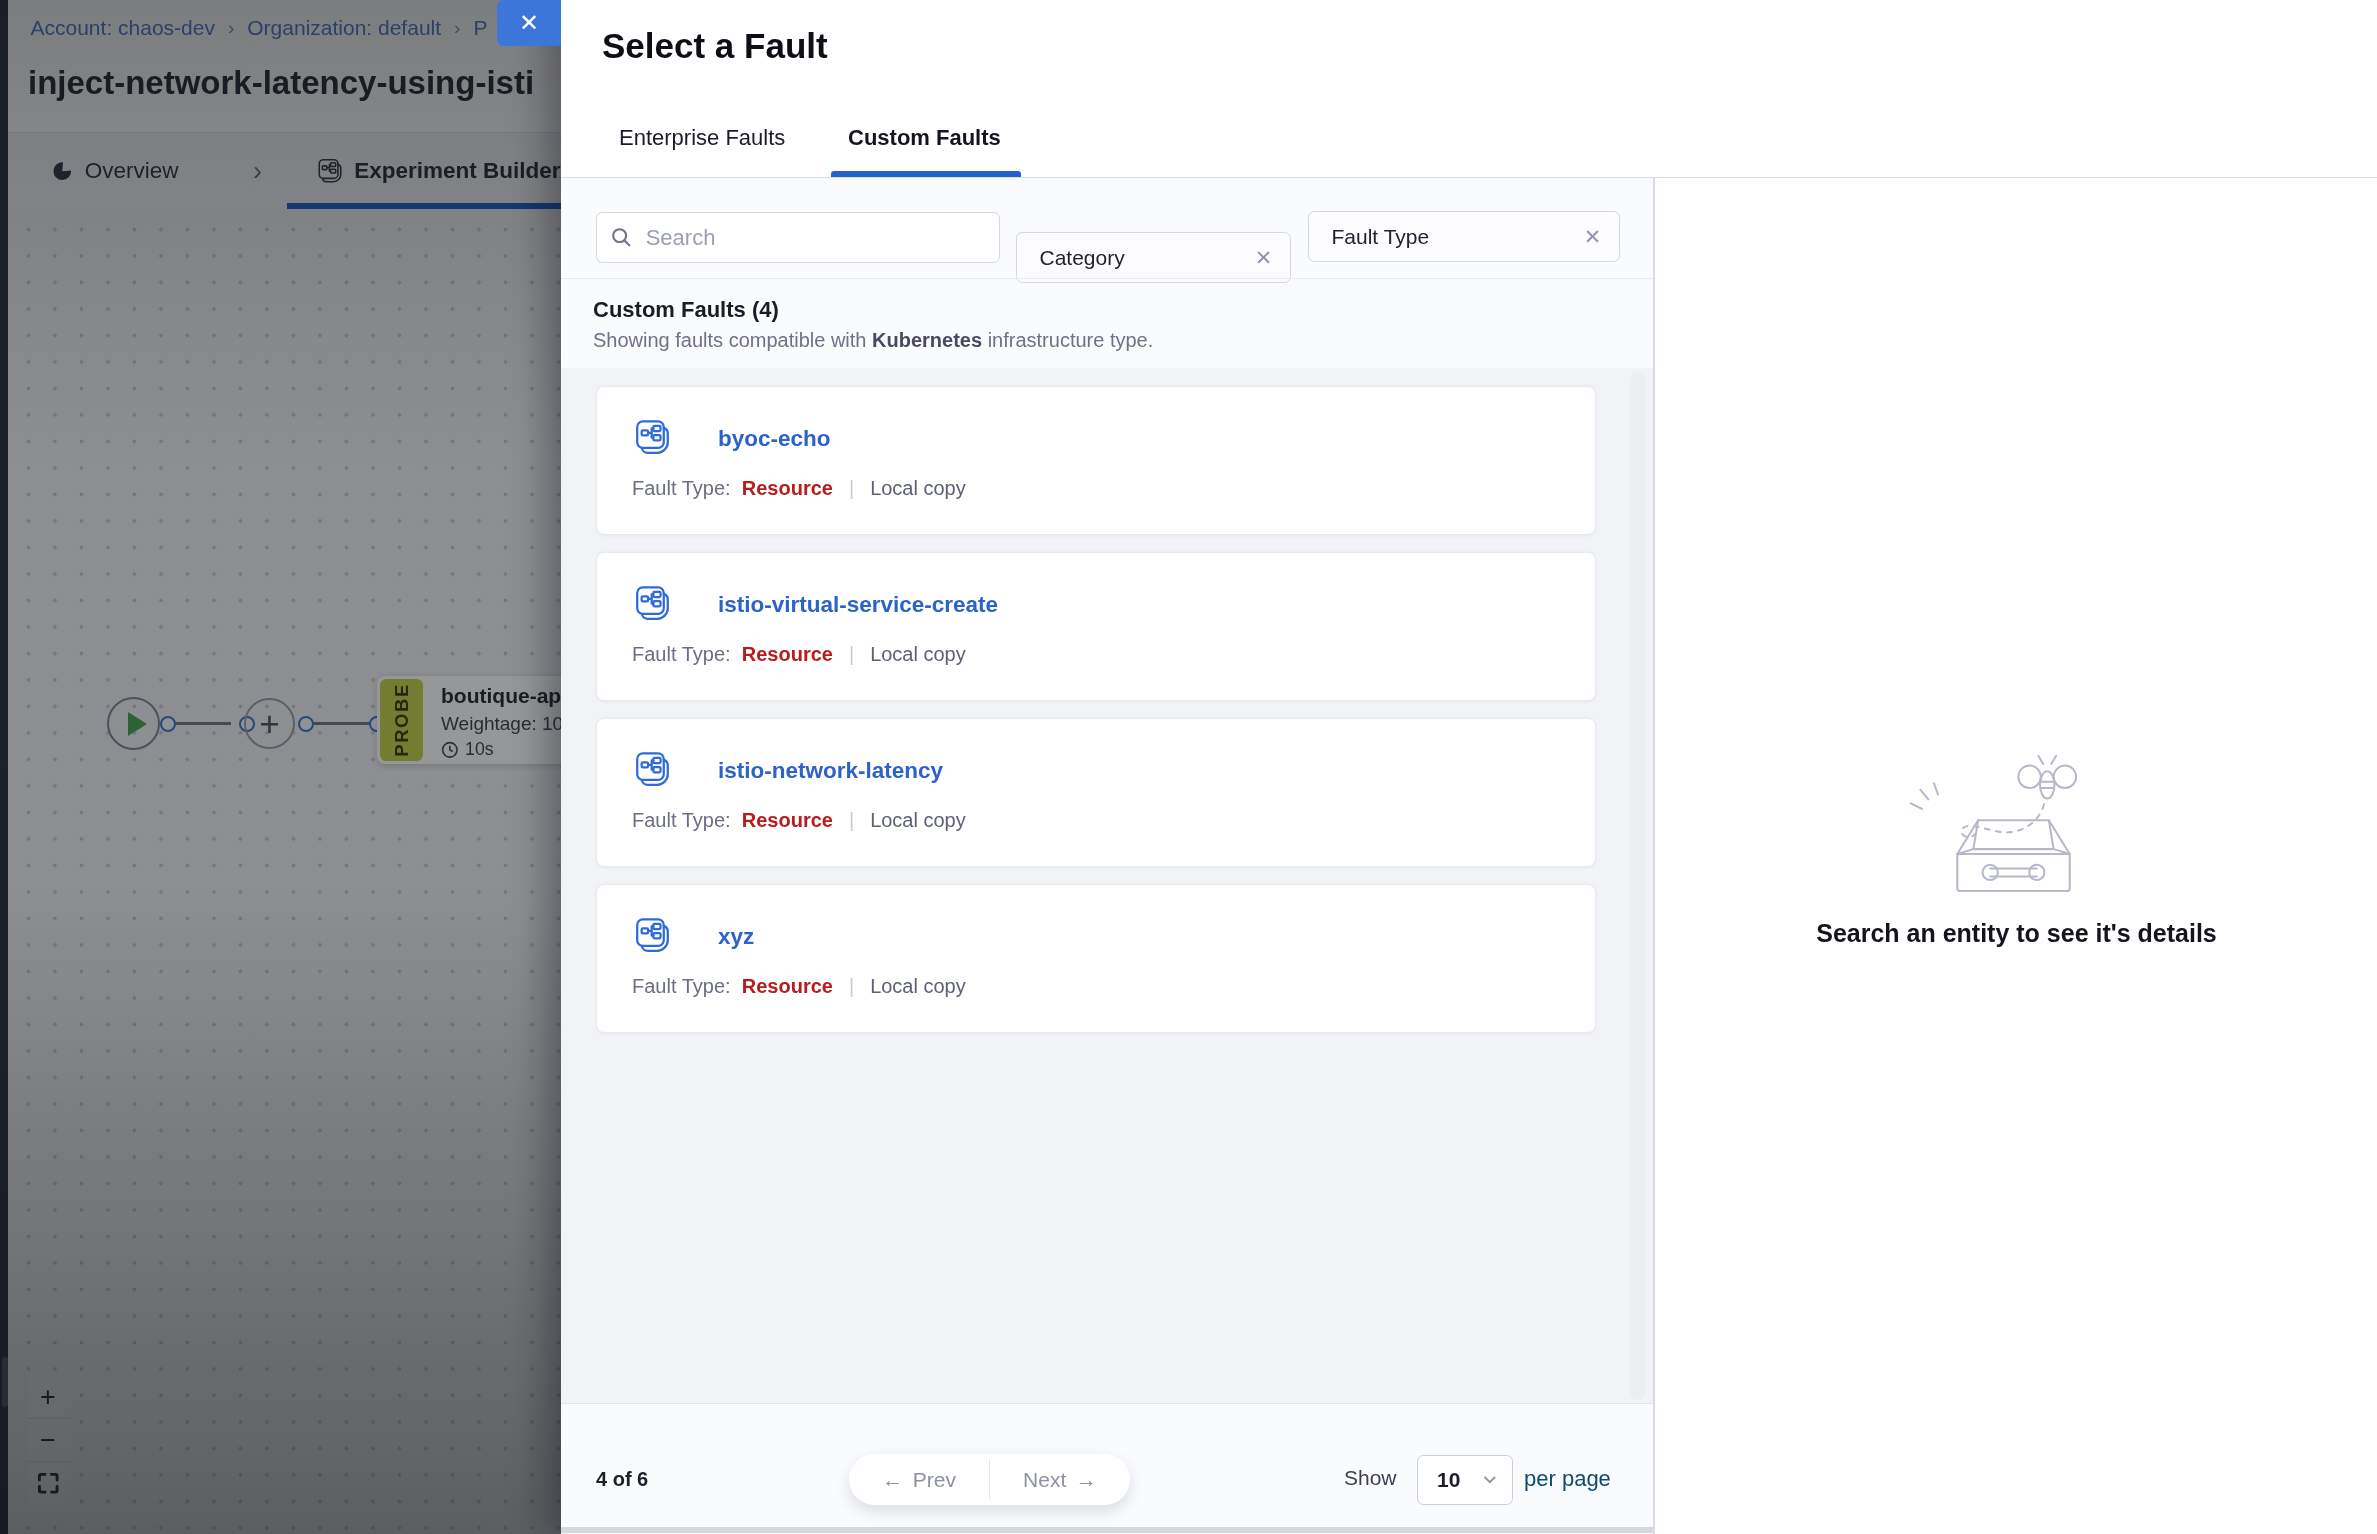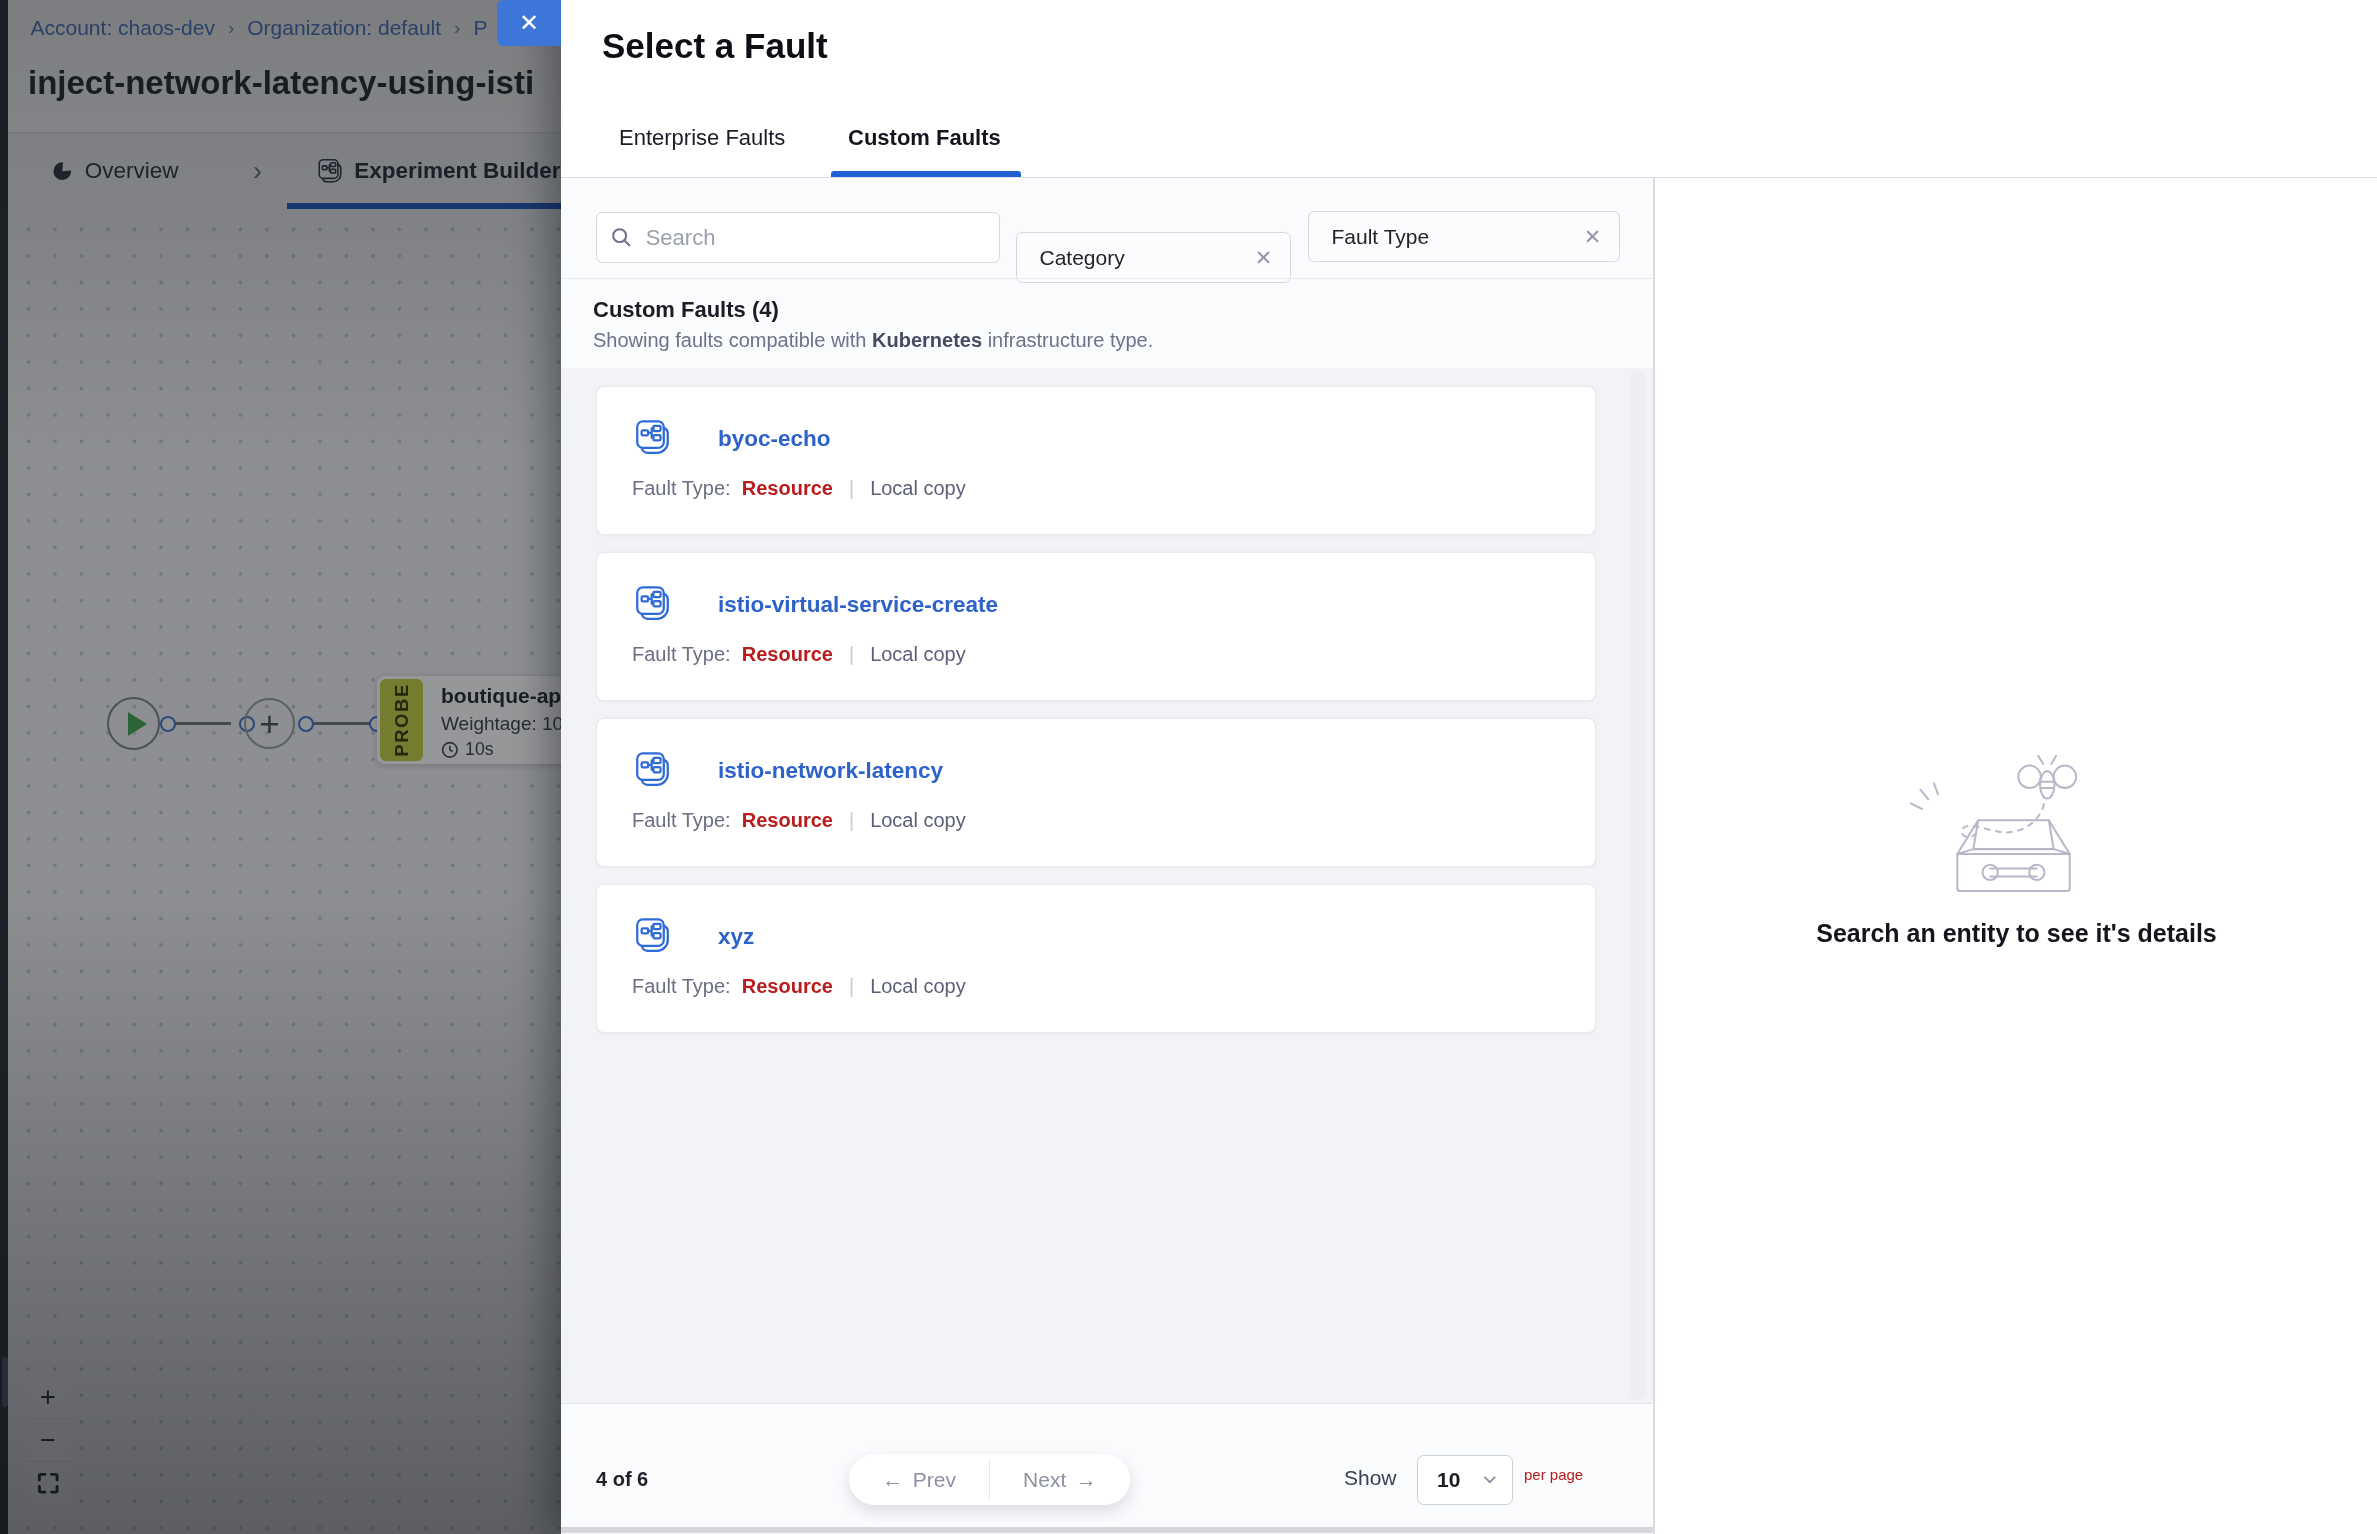--- a/index.html
+++ b/index.html
@@ -78,21 +78,21 @@
   .fault-meta .bar{color:#c9cbd6;margin:0 16px;}
   .fault-meta .copy{color:#5d6078;}
   #scroll-gutter{position:absolute;left:1069px;top:194px;width:16px;height:1028px;background:#eceef2;border-radius:8px;}
   #pg-count{position:absolute;left:35px;top:1290px;font-size:20px;font-weight:700;color:#20202c;}
   #pg-pill{position:absolute;left:288px;top:1276px;width:281px;height:51px;background:#fff;border-radius:26px;box-shadow:0 6.4px 14.5px rgba(40,44,80,.14);display:flex;}
   .pg-half{flex:1;display:flex;align-items:center;justify-content:center;gap:9.6px;font-size:21px;color:#8e90a6;cursor:pointer;}
   #pg-pill .split{width:0.8px;background:#e8e9ee;margin:4.8px 0;}
   #pg-show{position:absolute;left:783px;top:1288px;font-size:21px;color:#3c3f55;}
   #pg-select{position:absolute;left:856px;top:1277px;width:96px;height:50px;background:#fff;border:1.6px solid #ccced8;border-radius:6.4px;box-sizing:border-box;display:flex;align-items:center;justify-content:space-between;padding:0 13px 0 19px;cursor:pointer;}
   #pg-select .num{font-size:21px;font-weight:600;color:#1d1d29;}
-  #pg-perpage{position:absolute;left:963px;top:1288px;font-size:15px;color:#b91c1c;}
+  #pg-perpage{position:absolute;left:963px;top:1288px;font-size:22px;color:#0c4a6e;}
   #panel-bottom-strip{position:absolute;left:0;top:1349px;width:1092px;height:6.4px;background:#d5d7db;}
 
   #divider-v{position:absolute;left:1092px;top:178px;width:2.4px;height:1356px;background:#dadce3;}
 
   
   #detail-panel{position:absolute;left:1094px;top:178px;width:723px;height:1356px;background:#ffffff;}
   #empty-illustration{position:absolute;left:230px;top:573px;}
   #empty-msg{position:absolute;left:0;top:741px;width:723px;text-align:center;font-size:25px;font-weight:700;color:#14141c;}
 </style>
 </head>

